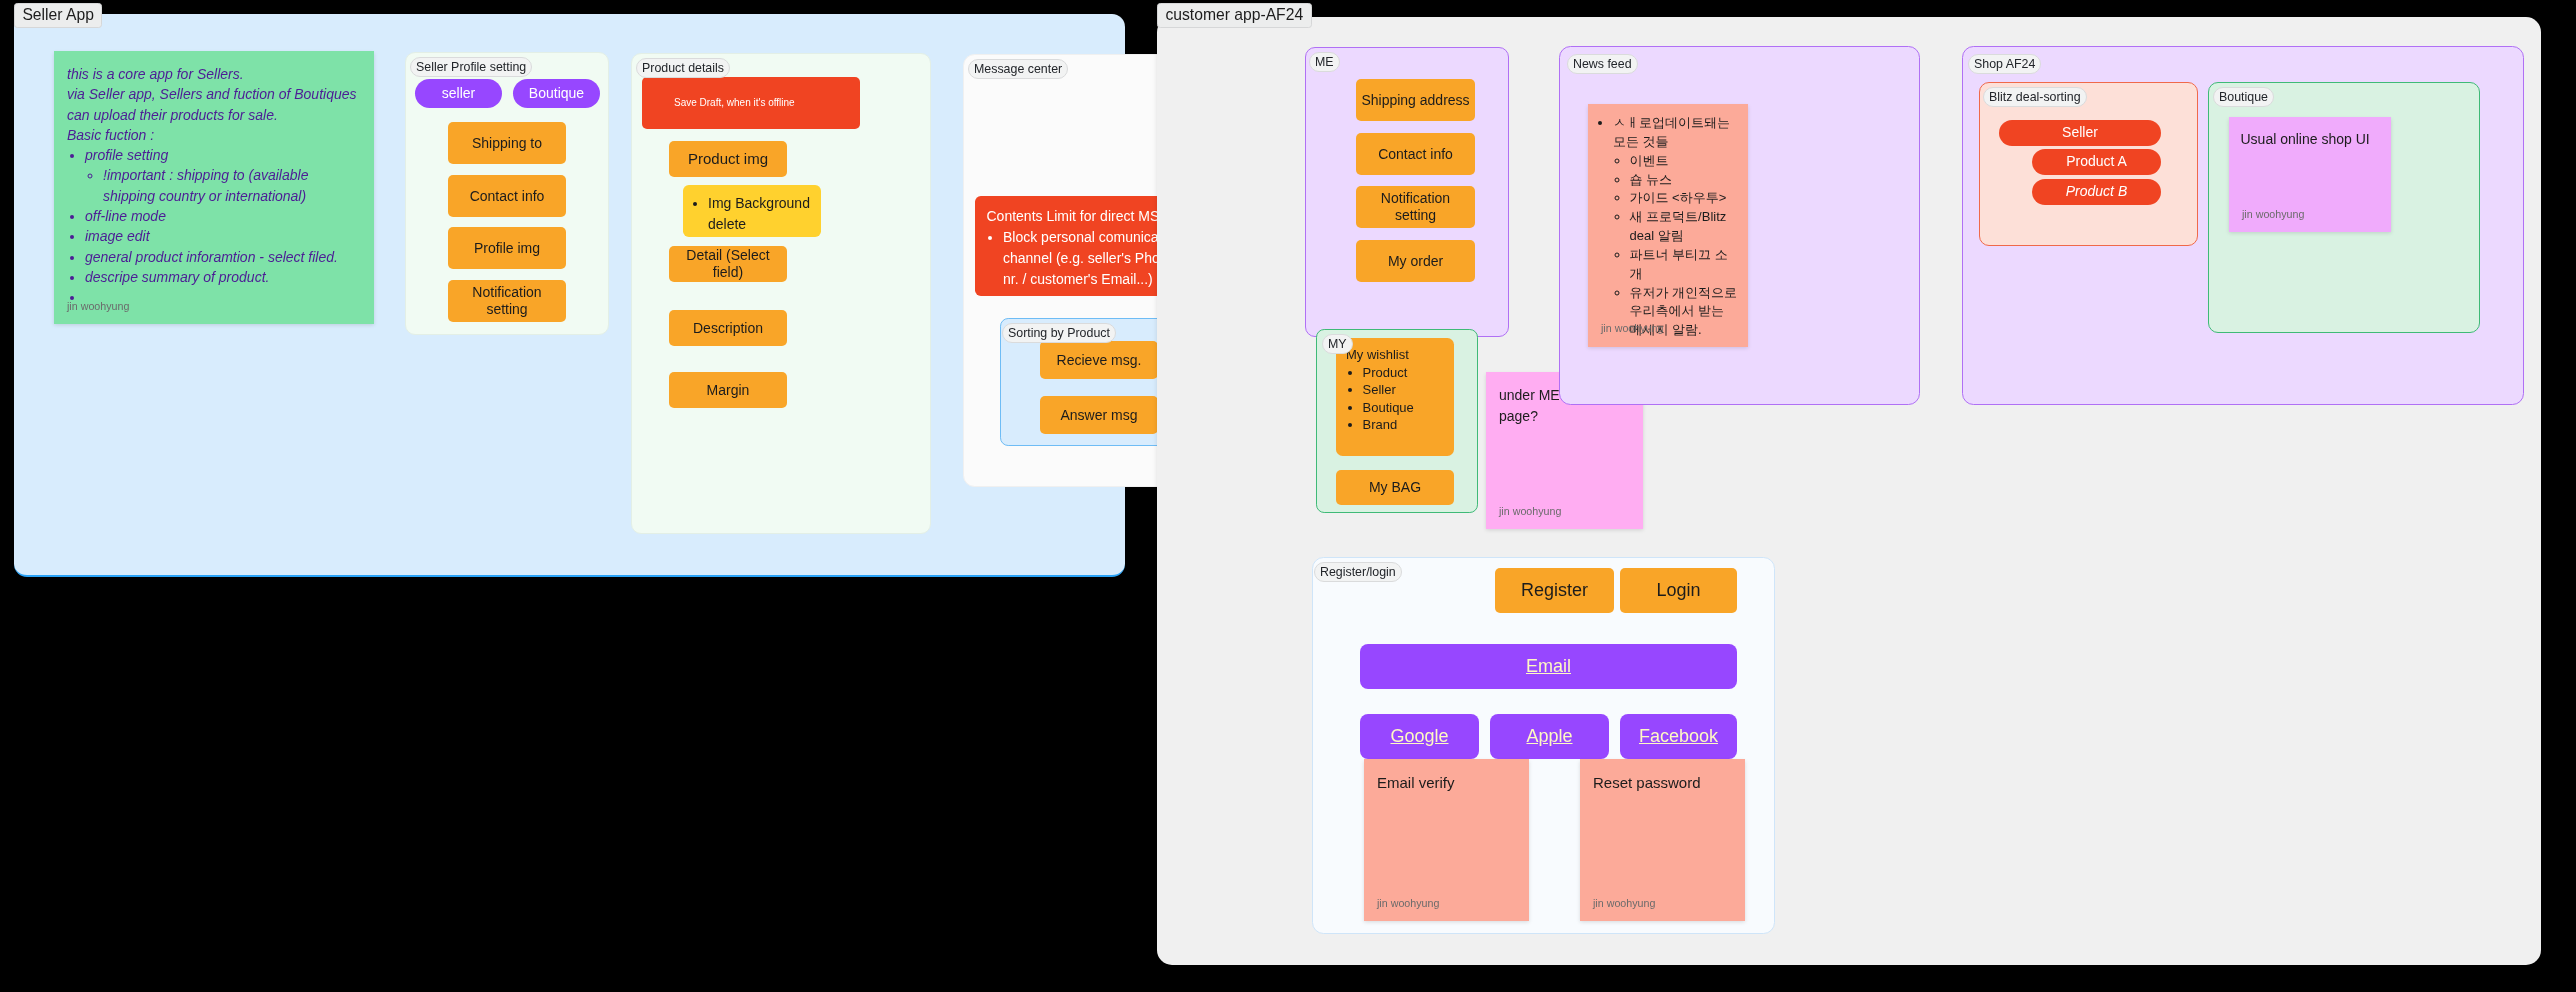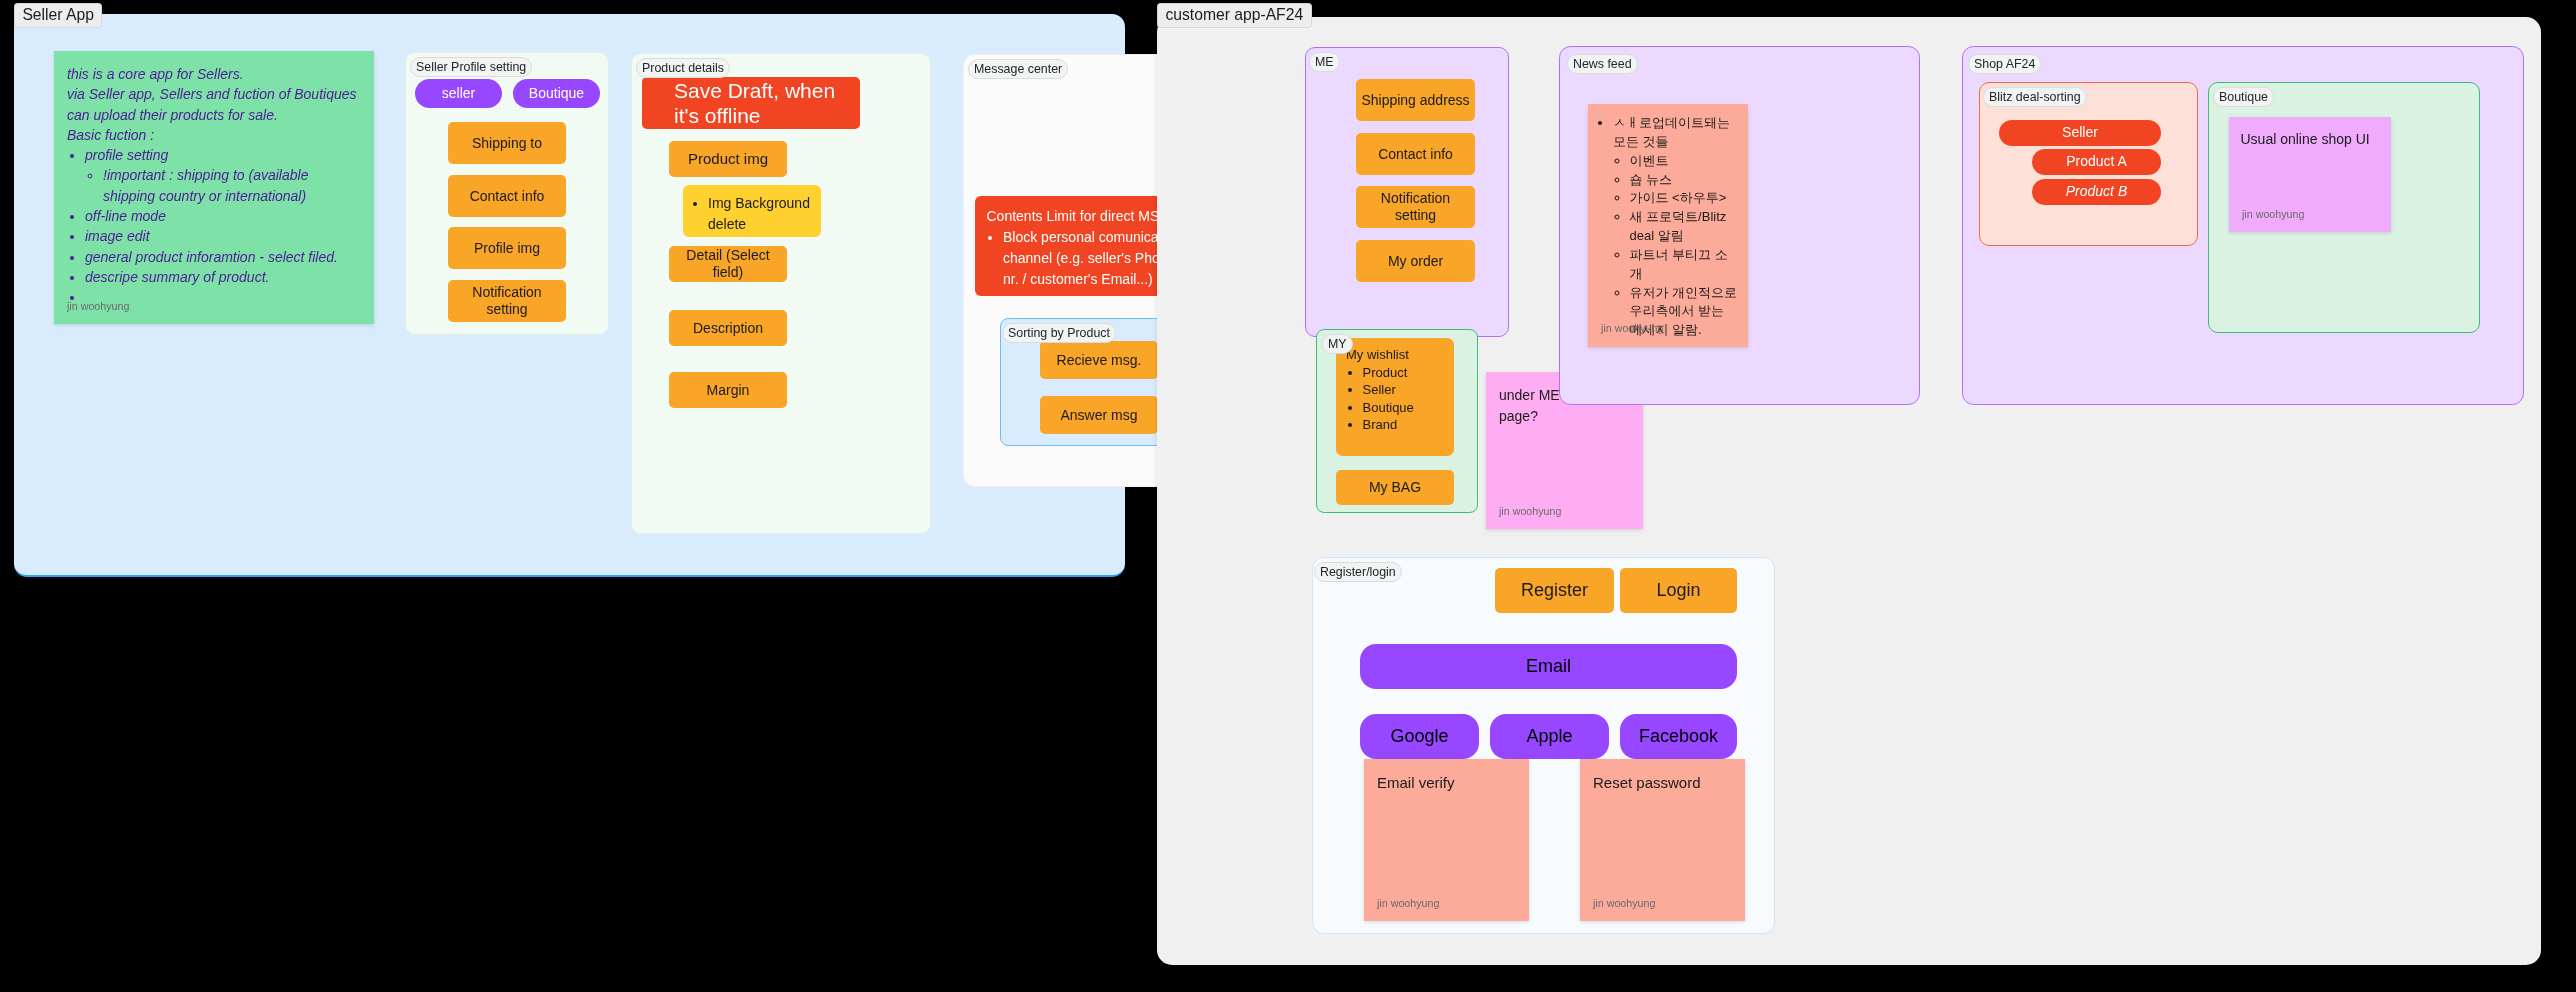--- a/index.html
+++ b/index.html
@@ -44,21 +44,21 @@
     display: flex; align-items: center; justify-content: center;
     text-align: center;
     font-size: 14px;
     color: #1c1c1c;
     line-height: 1.2;
     padding: 3.3px 5px;
   }
   .btn-orange { background: #f9a528; border-radius: 5px; }
   .btn-red    { background: #f04422; border-radius: 5px; color: #fff; }
   .btn-red-pill { background: #f04422; border-radius: 16.5px; color: #fff; }
-  .btn-purple { background: #9747ff; border-radius: 16px; color: #000000; }
+  .btn-purple { background: #9747ff; border-radius: 8px; color: #fef9c3; text-decoration: underline; }
   .btn-purple-pill { background: #9747ff; border-radius: 18px; color: #fff; }
 
   .note {
     position: absolute;
     padding: 13px 13px 8.2px 13px;
     box-shadow: 0 1.6px 4.1px rgba(0,0,0,.13);
     font-size: 14px;
     color: #1c1c1c;
     line-height: 1.5;
   }
@@ -111,21 +111,21 @@
   <div class="frame" style="left:405px; top:52px; width:204px; height:283px; background:#f1fbf3; border:0.8px solid #e3efe6; border-radius:10px;"></div>
   <div class="btn btn-purple-pill" style="left:415px; top:79px; width:87px; height:29px;">seller</div>
   <div class="btn btn-purple-pill" style="left:513px; top:79px; width:87px; height:29px;">Boutique</div>
   <div class="btn btn-orange" style="left:448px; top:122px; width:118px; height:42px;">Shipping to</div>
   <div class="btn btn-orange" style="left:448px; top:175px; width:118px; height:42px;">Contact info</div>
   <div class="btn btn-orange" style="left:448px; top:227px; width:118px; height:42px;">Profile img</div>
   <div class="btn btn-orange" style="left:448px; top:280px; width:118px; height:42px;">Notification setting</div>
 
   <div class="panel-label" style="left:636px; top:58px;">Product details</div>
   <div class="frame" style="left:631px; top:53px; width:300px; height:481px; background:#f1fbf3; border:0.8px solid #e3efe6; border-radius:10px;"></div>
-  <div class="btn btn-red lbl-left" style="left:642px; top:77px; width:218px; height:52px; font-size:21px;padding-left:32px;">Save Draft, when it's offline</div>
+  <div class="btn btn-red lbl-left" style="left:642px; top:77px; width:218px; height:52px; font-size:10px;padding-left:32px;">Save Draft, when it's offline</div>
   <div class="btn btn-orange" style="left:669px; top:141px; width:118px; height:36px; font-size:15px;">Product img</div>
   <div class="note" style="left:683px; top:185px; width:138px; height:52px; background:#ffd12e; border-radius:5.8px; box-shadow:none; padding:8.2px 10px 6.6px 10px;">
     <ul style="padding-left:15px; font-size:14px;">
       <li>Img Background delete</li>
     </ul>
   </div>
   <div class="btn btn-orange" style="left:669px; top:246px; width:118px; height:36px; font-size:14px;">Detail (Select field)</div>
   <div class="btn btn-orange" style="left:669px; top:310px; width:118px; height:36px; font-size:14px;">Description</div>
   <div class="btn btn-orange" style="left:669px; top:372px; width:118px; height:36px; font-size:14px;">Margin</div>
 

